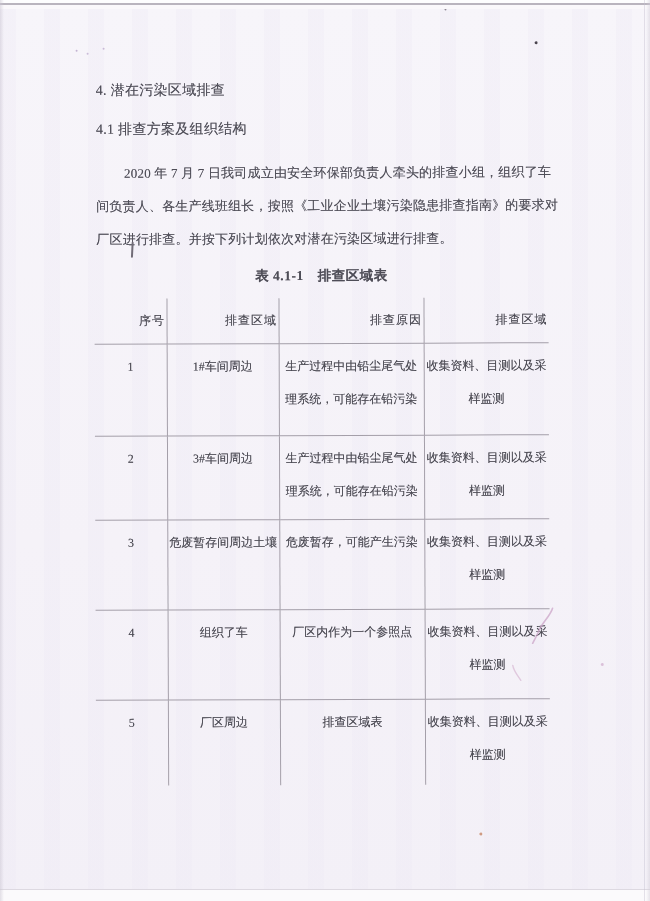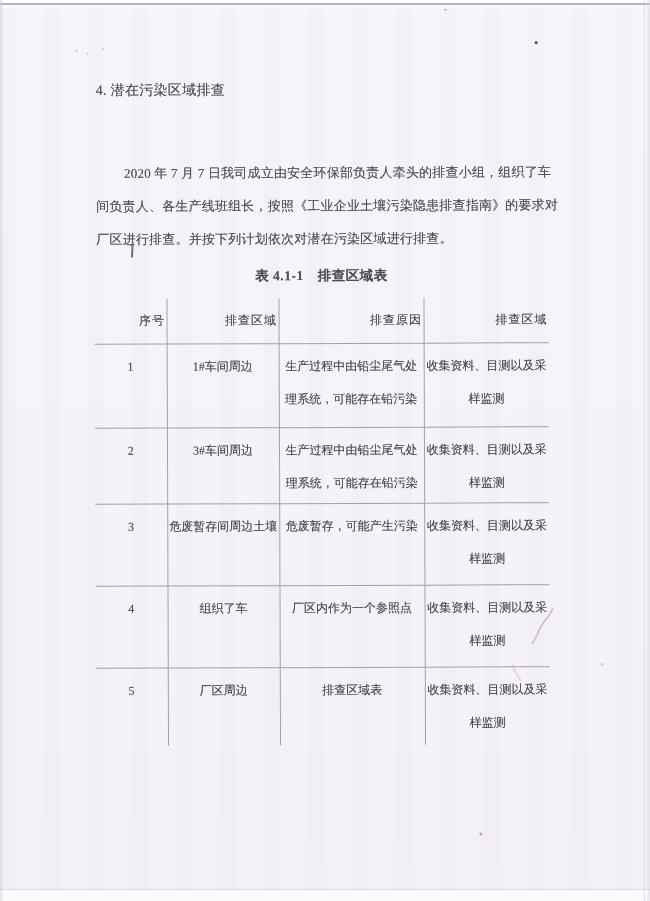--- a/index.html
+++ b/index.html
@@ -40,21 +40,21 @@
                  border-collapse:collapse; table-layout:fixed; font-size:12px; color:#4a4952; }
   table.survey col.c-no     { width:72px; }
   table.survey col.c-area   { width:112px; }
   table.survey col.c-reason { width:145px; }
   table.survey col.c-method { width:125px; }
   table.survey th, table.survey td { border-right:1px solid #a49fa9; border-bottom:1px solid #a49fa9; font-weight:normal; }
   table.survey th:last-child, table.survey td:last-child { border-right:none; }
   table.survey tbody tr:last-child td { border-bottom:none; }
   table.survey th { height:43px; vertical-align:middle; text-align:right; letter-spacing:1px; }
   table.survey td { vertical-align:top; text-align:center; padding:6px 1px 0 1px; line-height:33px; }
-  table.survey td.cell-reason { padding:6px 3px 0 3px; }
+  table.survey td.cell-reason { padding:6px 3px 8px 3px; }
   table.survey td.cell-area { white-space:nowrap; }
   table.survey tbody tr.r1 td { height:77px; }
   table.survey tbody tr.r2 td { height:69px; }
   table.survey tbody tr.r3 td { height:75px; }
   table.survey tbody tr.r4 td { height:75px; }
   table.survey tbody tr.r5 td { height:71px; }
 
   
   .speck { position:absolute; border-radius:50%; }
   .sp1 { left:477px; top:4px;  width:4px; height:5px; background:#55505a; transform:rotate(25deg); border-radius:40%; }
@@ -69,20 +69,21 @@
   .pink-squiggle { position:absolute; left:500px; top:600px; }
 </style>
 </head>
 <body>
 
 <div class="scan-page">
 
   <div class="content">
 
     <div class="h-section">4. 潜在污染区域排查</div>
+    <div class="h-subsection">4.1 排查方案及组织结构</div>
 
     <div class="para">
       <div class="pline">2020 年 7 月 7 日我司成立由安全环保部负责人牵头的排查小组，组织了车</div>
       <div class="pline">间负责人、各生产线班组长，按照《工业企业土壤污染隐患排查指南》的要求对</div>
       <div class="pline">厂区进行排查。并按下列计划依次对潜在污染区域进行排查。</div>
     </div>
 
     <div class="tbl-caption">表 4.1-1　排查区域表</div>
 
     <table class="survey">

